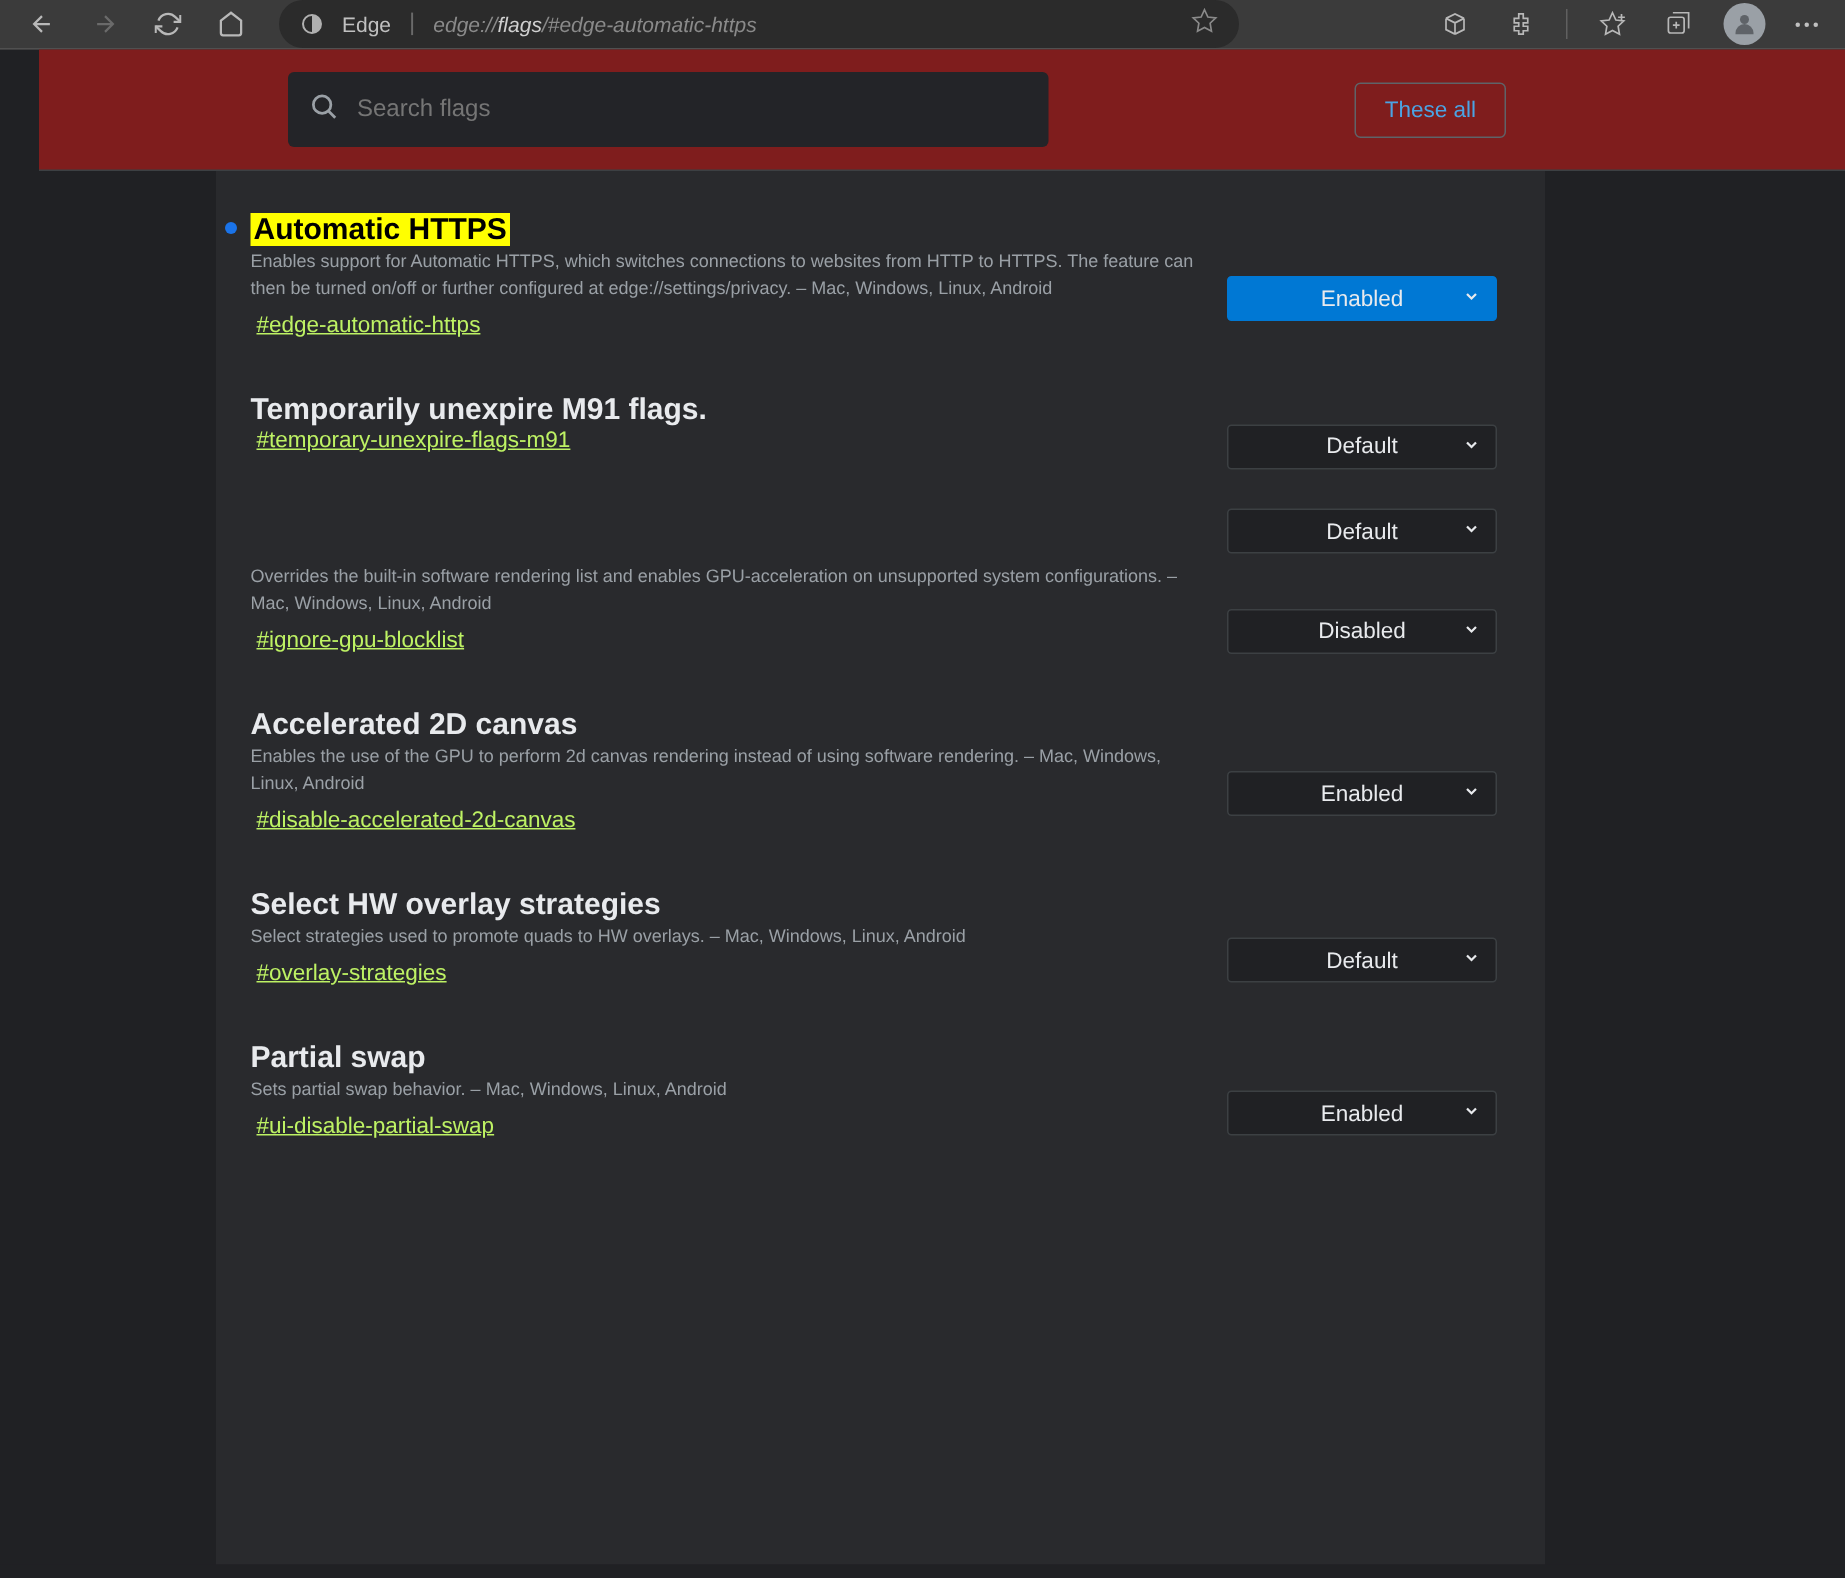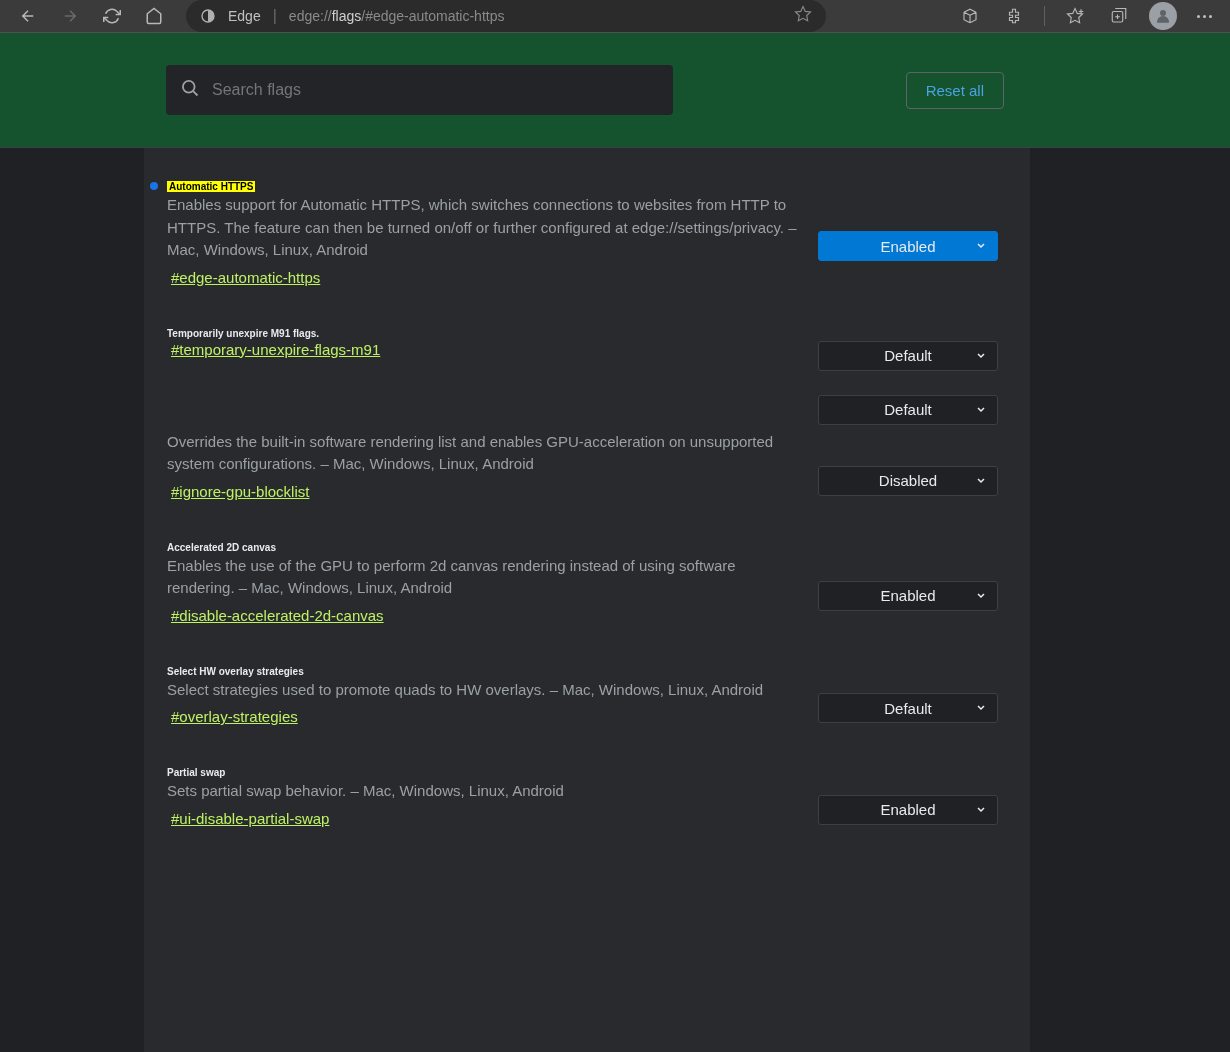--- a/index.html
+++ b/index.html
@@ -48,36 +48,37 @@
       height: 16px;
       display: flex;
       align-items: center;
       justify-content: center;
     }
     .browser-name {
       color: #c0c0c0;
       font-size: 14px;
     }
     .addr-sep { color: #6a6a6a; }
-    .url { font-size: 14px; }
+    .url { font-size: 14px; font-style: italic; }
     .url-dim { color: #8a8a8a; }
     .url-light { color: #d0d0d0; }
     .addr-right { margin-left: auto; display: flex; gap: 10px; align-items: center; }
     .toolbar-right { display: flex; align-items: center; gap: 4px; margin-left: auto; }
     .toolbar-sep { width: 1px; height: 20px; background: #606060; margin: 0 6px; }
     .avatar { width: 28px; height: 28px; border-radius: 50%; background: #9aa0a6; display:flex;align-items:center;justify-content:center;}
     .more-dots { display: flex; gap: 3px; padding: 0 10px; }
     .more-dots span { width: 3px; height: 3px; border-radius: 50%; background: #c0c0c0; }
 
     .search-section {
-      background: #14532d;
+      background: #7f1d1d;
       border-bottom: 1px solid #3c4043;
-      padding: 32px 0;
-      display: flex;
-      align-items: center;
+      padding: 15px 0;
+      display: flex;
+      align-items: center;
+      margin-left: 26px;
     }
     .search-wrap {
       margin-left: 166px;
       width: 507px;
       height: 50px;
       background: #232428;
       border-radius: 4px;
       display: flex;
       align-items: center;
       padding: 0 14px;
@@ -125,33 +126,33 @@
     .modified-dot {
       position: absolute;
       left: 6px;
       top: 6px;
       width: 8px;
       height: 8px;
       border-radius: 50%;
       background: #1a73e8;
     }
     .flag-title {
-      font-size: 10px;
+      font-size: 20px;
       font-weight: 600;
       color: #e8eaed;
       margin-bottom: 7px;
     }
     .flag-title.highlighted {
       background: #ffff00;
       color: #000;
       display: inline;
       padding: 0 2px;
     }
     .flag-desc {
-      font-size: 15px;
+      font-size: 12px;
       color: #9aa0a6;
       line-height: 1.5;
       margin-bottom: 7px;
     }
     .flag-hash {
       font-size: 15px;
       color: #bef264;
       text-decoration: underline;
       display: inline-block;
       margin-left: 4px;
@@ -275,21 +276,21 @@
 <div class="search-section">
   <div class="search-wrap">
     <span>
       <svg viewBox="0 0 24 24" fill="none" stroke="#9aa0a6" stroke-width="2.2">
           <circle cx="10.5" cy="10.5" r="7"></circle>
           <line x1="21" y1="21" x2="15.8" y2="15.8"></line>
         </svg>
     </span>
     <input class="search-input" placeholder="Search flags" style="">
   </div>
-  <button class="reset-btn">Reset all</button>
+  <button class="reset-btn">These all</button>
 </div>
 
 <div class="content">
   <div class="content-inner" id="flags-container">
       <div class="flag-item">
         <div class="modified-dot"></div>
         <div class="flag-left"><div><span class="flag-title highlighted">Automatic HTTPS</span></div><div class="flag-desc">Enables support for Automatic HTTPS, which switches connections to websites from HTTP to HTTPS. The feature can then be turned on/off or further configured at edge://settings/privacy. – Mac, Windows, Linux, Android</div><a class="flag-hash">#edge-automatic-https</a></div>
         <div class="flag-select enabled-blue">
           <span>Enabled</span>
           <span class="chevron-down"><svg width="12" height="12" viewBox="0 0 24 24" fill="none" stroke="currentColor" stroke-width="3">

